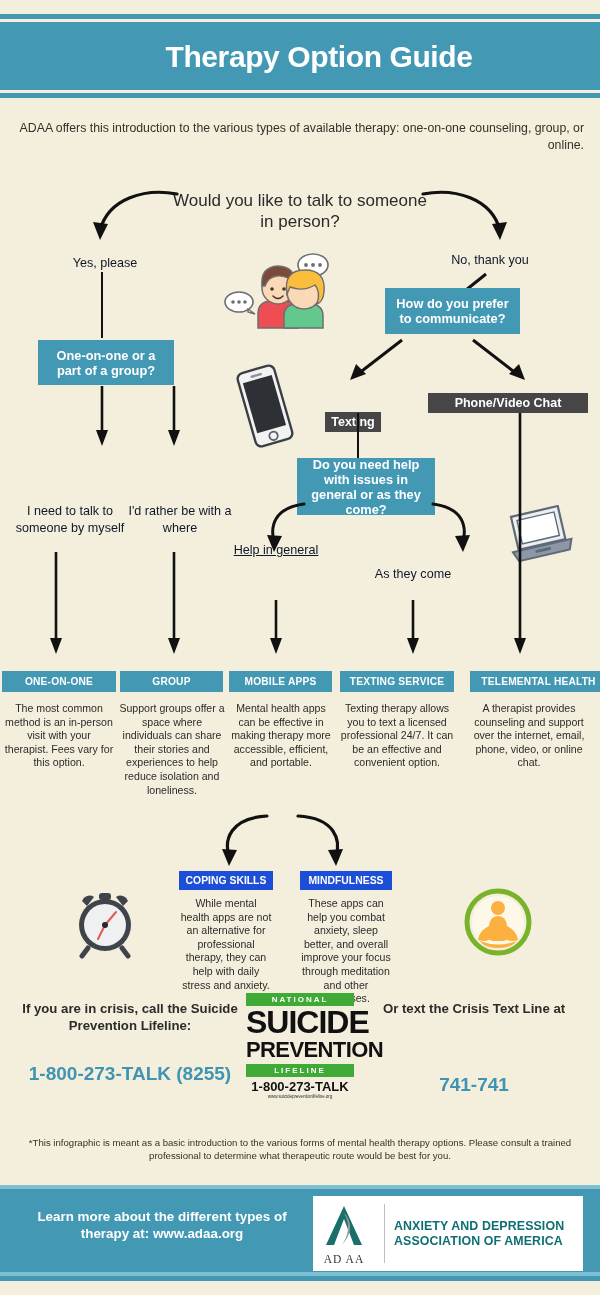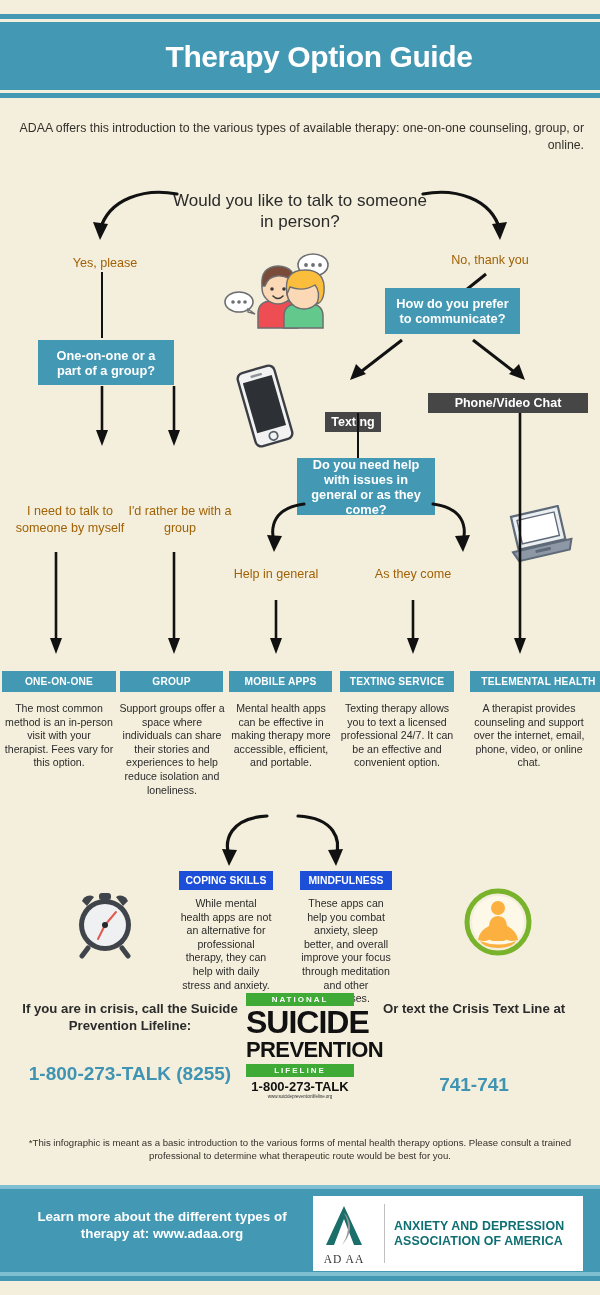--- a/index.html
+++ b/index.html
@@ -34,21 +34,21 @@
     display:flex;align-items:center;justify-content:center;text-align:center;
     font-size:12.8px;line-height:15px;box-sizing:border-box;padding:3px 5px;
   }
   .graybox{
     position:absolute;background:#464646;color:#fff;font-weight:bold;
     display:flex;align-items:center;justify-content:center;text-align:center;
     font-size:12.5px;box-sizing:border-box;padding:2px 8px;
   }
   .plain{
     position:absolute;text-align:center;font-size:12.6px;line-height:16.5px;
-    color:#a16207;
+    color:#0f172a;
   }
   .vline{position:absolute;background:#111;width:2px;}
 
   
   .colhead{
     position:absolute;background:#4398b4;color:#fff;font-weight:bold;
     display:flex;align-items:center;justify-content:center;text-align:center;
     font-size:10.2px;letter-spacing:0.2px;box-sizing:border-box;height:21px;
   }
   .colbody{
@@ -216,22 +216,22 @@
   <svg class="abs" style="left:95px;top:386px;" width="14" height="66" viewBox="0 0 14 66">
     <path d="M7,0 L7,50" fill="none" stroke="#111" stroke-width="2.6"></path>
     <path d="M7,60 L1,44 L13,44 Z" fill="#111"></path>
   </svg>
   <svg class="abs" style="left:167px;top:386px;" width="14" height="66" viewBox="0 0 14 66">
     <path d="M7,0 L7,50" fill="none" stroke="#111" stroke-width="2.6"></path>
     <path d="M7,60 L1,44 L13,44 Z" fill="#111"></path>
   </svg>
 
   <div class="plain" style="left:10px;top:503px;width:120px;">I need to talk to someone by myself</div>
-  <div class="plain" style="left:126px;top:503px;width:108px;">I'd rather be with a group</div>
-  <div class="plain" style="left:228px;top:566px;width:96px;">Help in general</div>
+  <div class="plain" style="left:126px;top:503px;width:108px;">I'd rather be with a where</div>
+  <div class="plain" style="left:228px;top:542px;width:96px;text-decoration:underline;">Help in general</div>
   <div class="plain" style="left:365px;top:566px;width:96px;">As they come</div>
 
   <svg class="abs" style="left:49px;top:552px;" width="14" height="108" viewBox="0 0 14 108">
     <path d="M7,0 L7,92" fill="none" stroke="#111" stroke-width="2.6"></path>
     <path d="M7,102 L1,86 L13,86 Z" fill="#111"></path>
   </svg>
   <svg class="abs" style="left:167px;top:552px;" width="14" height="108" viewBox="0 0 14 108">
     <path d="M7,0 L7,92" fill="none" stroke="#111" stroke-width="2.6"></path>
     <path d="M7,102 L1,86 L13,86 Z" fill="#111"></path>
   </svg>

